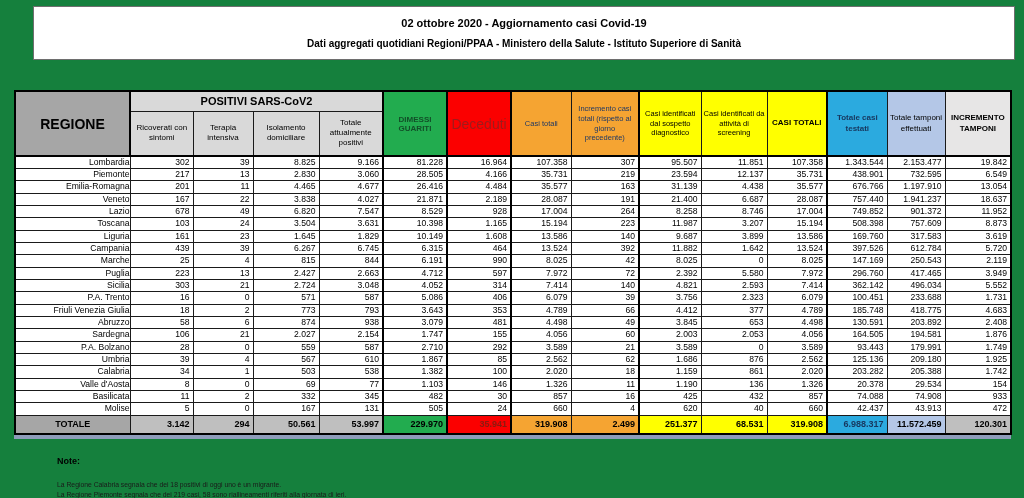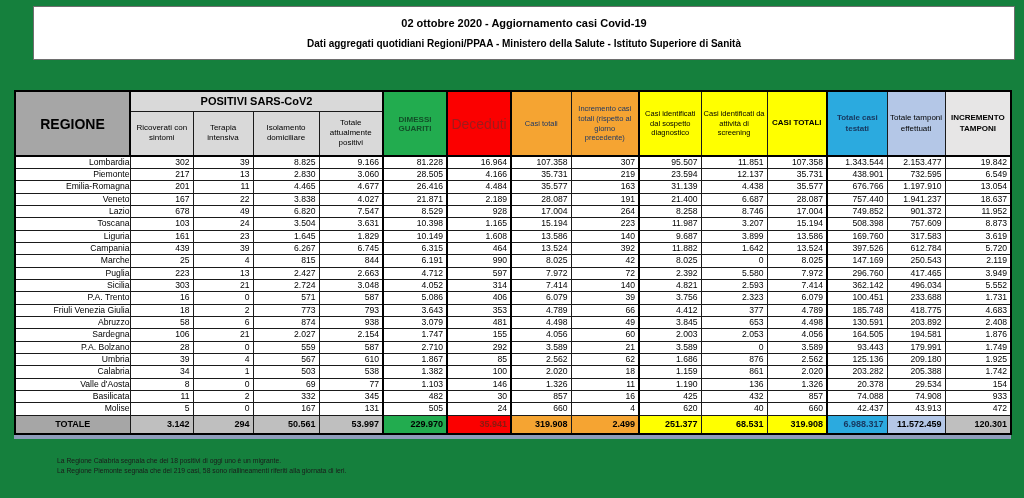--- a/index.html
+++ b/index.html
@@ -494,17 +494,18 @@
             <td class="num t-yellow">319.908</td>
             <td class="num t-cyan bL">6.988.317</td>
             <td class="num t-peri">11.572.459</td>
             <td class="num t-gray">120.301</td>
           </tr>
       </tfoot>
     </table>
   </div>
 
   <div class="notes">
+    <div class="n-title">Note:</div>
     <div class="n-line">La Regione Calabria segnala che dei 18 positivi di oggi uno è un migrante.</div>
     <div class="n-line">La Regione Piemonte segnala che dei 219 casi, 58 sono riallineamenti riferiti alla giornata di ieri.</div>
   </div>
 
 </div>
 
 </body></html>

